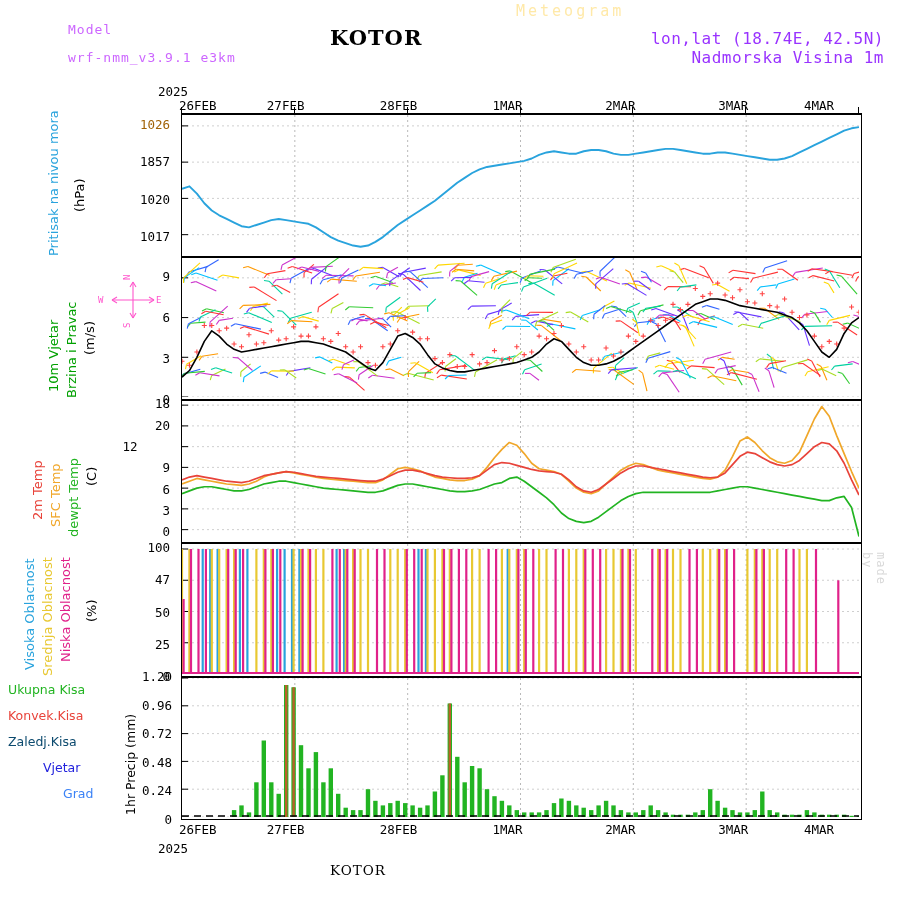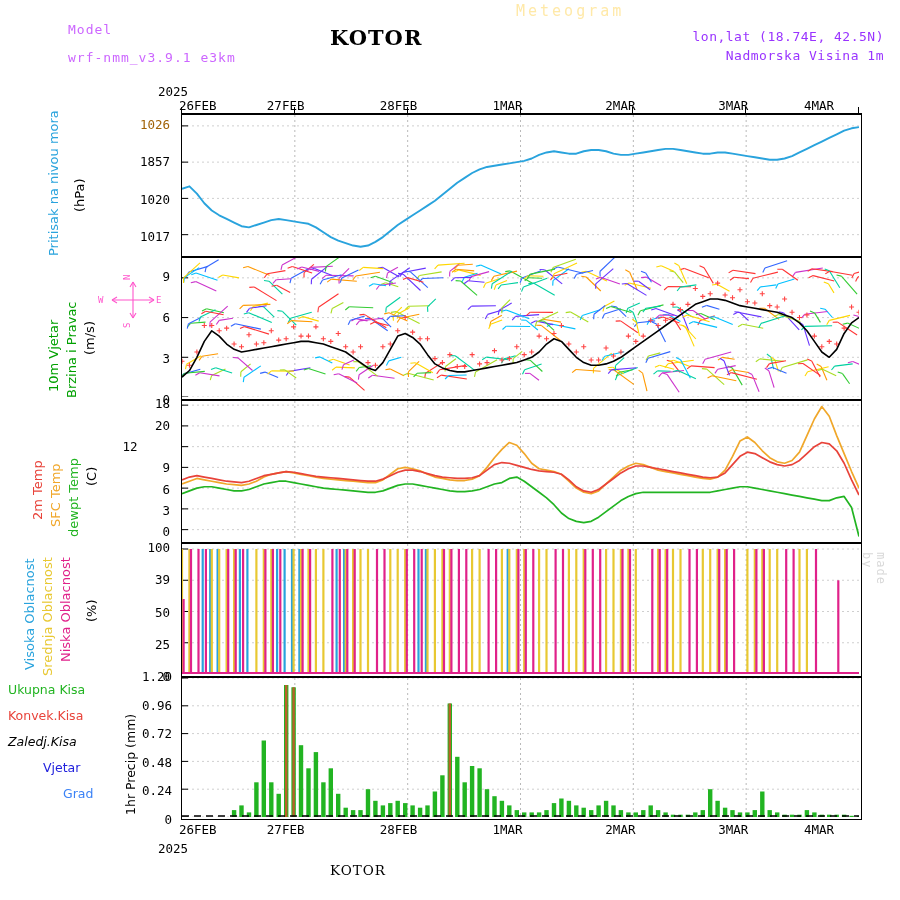--- a/index.html
+++ b/index.html
@@ -3,21 +3,21 @@
 <meta charset="utf-8">
 <style>
   html,body{margin:0;padding:0;}
   body{width:900px;height:900px;background:#ffffff;font-family:"DejaVu Sans","Liberation Sans",sans-serif;overflow:hidden;}
   #root{position:relative;width:900px;height:900px;}
   .abs{position:absolute;}
   .mono{font-family:"DejaVu Sans Mono","Liberation Mono",monospace;}
   .rot{transform-origin:0 0;}
   .title{font-weight:bold;font-size:21px;color:#000;letter-spacing:1px;font-family:"DejaVu Serif","Liberation Serif",serif;}
   .hdr-left{color:#cc66ff;font-size:13px;letter-spacing:1px;}
-  .hdr-right{color:#9933ff;font-size:13px;letter-spacing:0.5px;text-align:right;}
+  .hdr-right{color:#9933ff;font-size:16px;letter-spacing:0.5px;text-align:right;}
   .meteogram{color:#ffe9a8;font-size:15px;letter-spacing:3px;}
   .ticklabel{font-size:12.5px;color:#000;}
   .panel{position:absolute;border:1.6px solid #000;box-sizing:border-box;background:#fff;}
   .tick{position:absolute;width:1px;height:6px;background:#000;top:0;}
   svg{display:block;}
   .watermark{color:#d8d8d8;font-size:12px;letter-spacing:1px;}
 </style>
 </head>
 <body>
 
@@ -1008,21 +1008,21 @@
       </svg>
   </div>
   <div class="abs rot" style="left:22px;top:670px;transform:rotate(-90deg);color:#29a3dd;font-size:13px;white-space:nowrap;">Visoka Oblacnost</div>
   <div class="abs rot" style="left:40px;top:676px;transform:rotate(-90deg);color:#e8c832;font-size:13px;white-space:nowrap;">Srednja Oblacnost</div>
   <div class="abs rot" style="left:58px;top:662px;transform:rotate(-90deg);color:#e0218a;font-size:13px;white-space:nowrap;">Niska Oblacnost</div>
   <div class="abs rot" style="left:84px;top:622px;transform:rotate(-90deg);color:#000;font-size:13px;white-space:nowrap;">(%)</div>
   <div id="ylab-clouds" class="abs" style="left:96px;top:543px;width:80px;height:134px;">
       <div class="abs ticklabel mono" style="right: 6px; top: 126px; color: rgb(0, 0, 0); width: 100%; text-align: right;">0</div>
       <div class="abs ticklabel mono" style="right: 6px; top: 93.7885px; color: rgb(0, 0, 0); width: 100%; text-align: right;">25</div>
       <div class="abs ticklabel mono" style="right: 6px; top: 61.5769px; color: rgb(0, 0, 0); width: 100%; text-align: right;">50</div>
-      <div class="abs ticklabel mono" style="right: 6px; top: 29.3654px; color: rgb(0, 0, 0); width: 100%; text-align: right;">39</div>
+      <div class="abs ticklabel mono" style="right: 6px; top: 29.3654px; color: rgb(0, 0, 0); width: 100%; text-align: right;">47</div>
       <div class="abs ticklabel mono" style="right: 6px; top: -2.84615px; color: rgb(0, 0, 0); width: 100%; text-align: right;">100</div>
     </div>
 
   <div class="panel" style="left:181px;top:677px;width:681px;height:143px;">
     <svg id="svg-precip" width="677" height="139" viewBox="0 0 677 139">
         <line x1="112.83333333333333" x2="112.83333333333333" y1="0" y2="139" stroke="#b9b9b9" stroke-width="1" stroke-dasharray="2,3"></line>
         <line x1="225.66666666666666" x2="225.66666666666666" y1="0" y2="139" stroke="#b9b9b9" stroke-width="1" stroke-dasharray="2,3"></line>
         <line x1="338.5" x2="338.5" y1="0" y2="139" stroke="#b9b9b9" stroke-width="1" stroke-dasharray="2,3"></line>
         <line x1="451.3333333333333" x2="451.3333333333333" y1="0" y2="139" stroke="#b9b9b9" stroke-width="1" stroke-dasharray="2,3"></line>
         <line x1="564.1666666666666" x2="564.1666666666666" y1="0" y2="139" stroke="#b9b9b9" stroke-width="1" stroke-dasharray="2,3"></line>
@@ -1126,21 +1126,21 @@
           <rect x="652.5" y="136.7" width="4.4" height="2.3" fill="#22b422"></rect>
           <rect x="659.9" y="136.7" width="4.4" height="2.3" fill="#22b422"></rect>
           <rect x="667.4" y="137.8" width="4.4" height="1.2" fill="#22b422"></rect>
           <rect x="674.8" y="137.8" width="4.4" height="1.2" fill="#22b422"></rect>
         </g>
         <line x1="0" x2="677" y1="138" y2="138" stroke="#000" stroke-width="1.6" stroke-dasharray="7,5"></line>
       </svg>
   </div>
   <div class="abs" style="left:8px;top:682px;color:#22b422;font-size:12.5px;white-space:nowrap;">Ukupna Kisa</div>
   <div class="abs" style="left:8px;top:708px;color:#e8433a;font-size:12.5px;white-space:nowrap;">Konvek.Kisa</div>
-  <div class="abs" style="left:8px;top:734px;color:#000000;font-size:12.5px;white-space:nowrap;font-style:italic;">Zaledj.Kisa</div>
+  <div class="abs" style="left:8px;top:734px;color:#0c4a6e;font-size:12.5px;white-space:nowrap;">Zaledj.Kisa</div>
   <div class="abs" style="left:43px;top:760px;color:#2222dd;font-size:12.5px;white-space:nowrap;">Vjetar</div>
   <div class="abs" style="left:63px;top:786px;color:#3b82f6;font-size:12.5px;white-space:nowrap;">Grad</div>
   <div class="abs rot" style="left:123px;top:815px;transform:rotate(-90deg);color:#000;font-size:12.5px;white-space:nowrap;">1hr Precip (mm)</div>
   <div id="ylab-precip" class="abs" style="left:86px;top:677px;width:92px;height:143px;">
       <div class="abs ticklabel mono" style="right: 6px; top: 135px; color: rgb(0, 0, 0); width: 100%; text-align: right;">0</div>
       <div class="abs ticklabel mono" style="right: 6px; top: 106.4px; color: rgb(0, 0, 0); width: 100%; text-align: right;">0.24</div>
       <div class="abs ticklabel mono" style="right: 6px; top: 77.8px; color: rgb(0, 0, 0); width: 100%; text-align: right;">0.48</div>
       <div class="abs ticklabel mono" style="right: 6px; top: 49.2px; color: rgb(0, 0, 0); width: 100%; text-align: right;">0.72</div>
       <div class="abs ticklabel mono" style="right: 6px; top: 20.6px; color: rgb(0, 0, 0); width: 100%; text-align: right;">0.96</div>
       <div class="abs ticklabel mono" style="right: 6px; top: -8px; color: rgb(0, 0, 0); width: 100%; text-align: right;">1.20</div>

